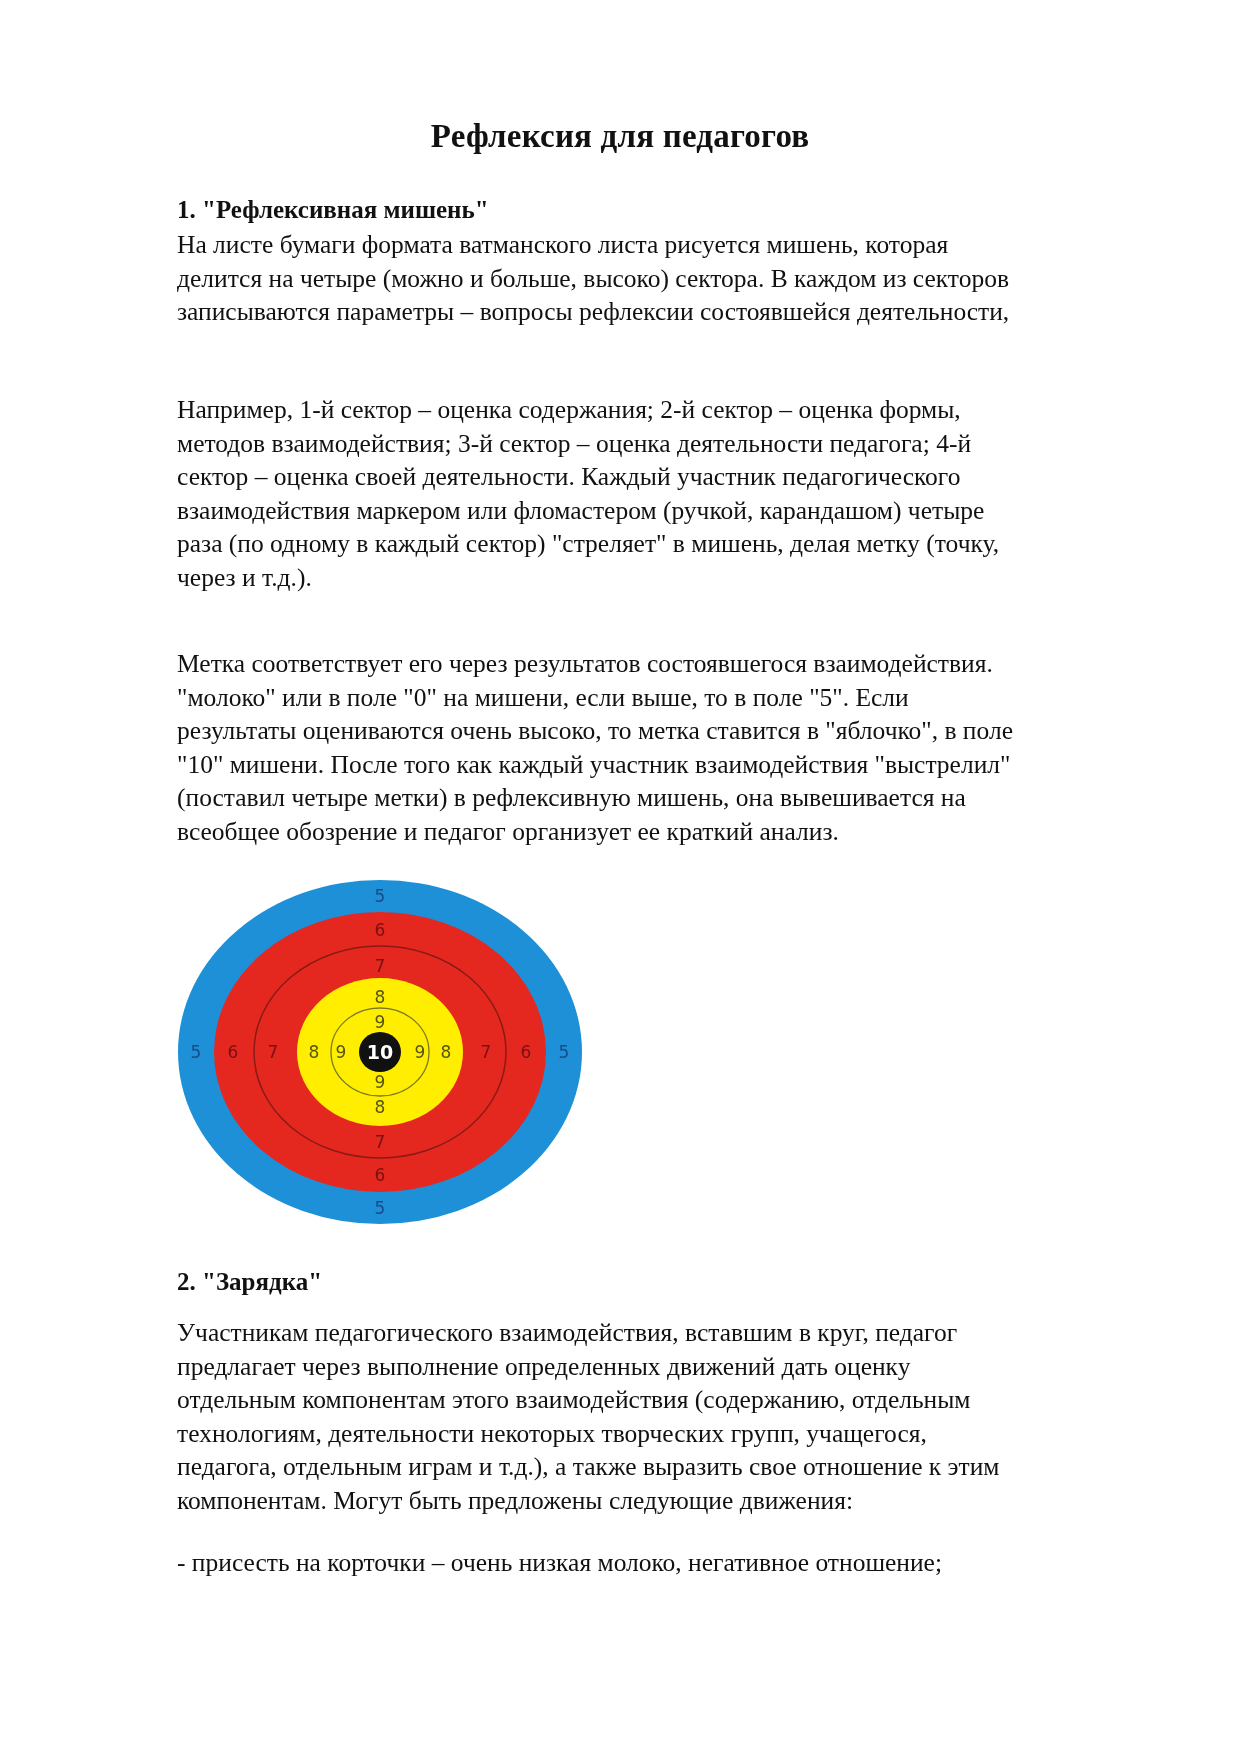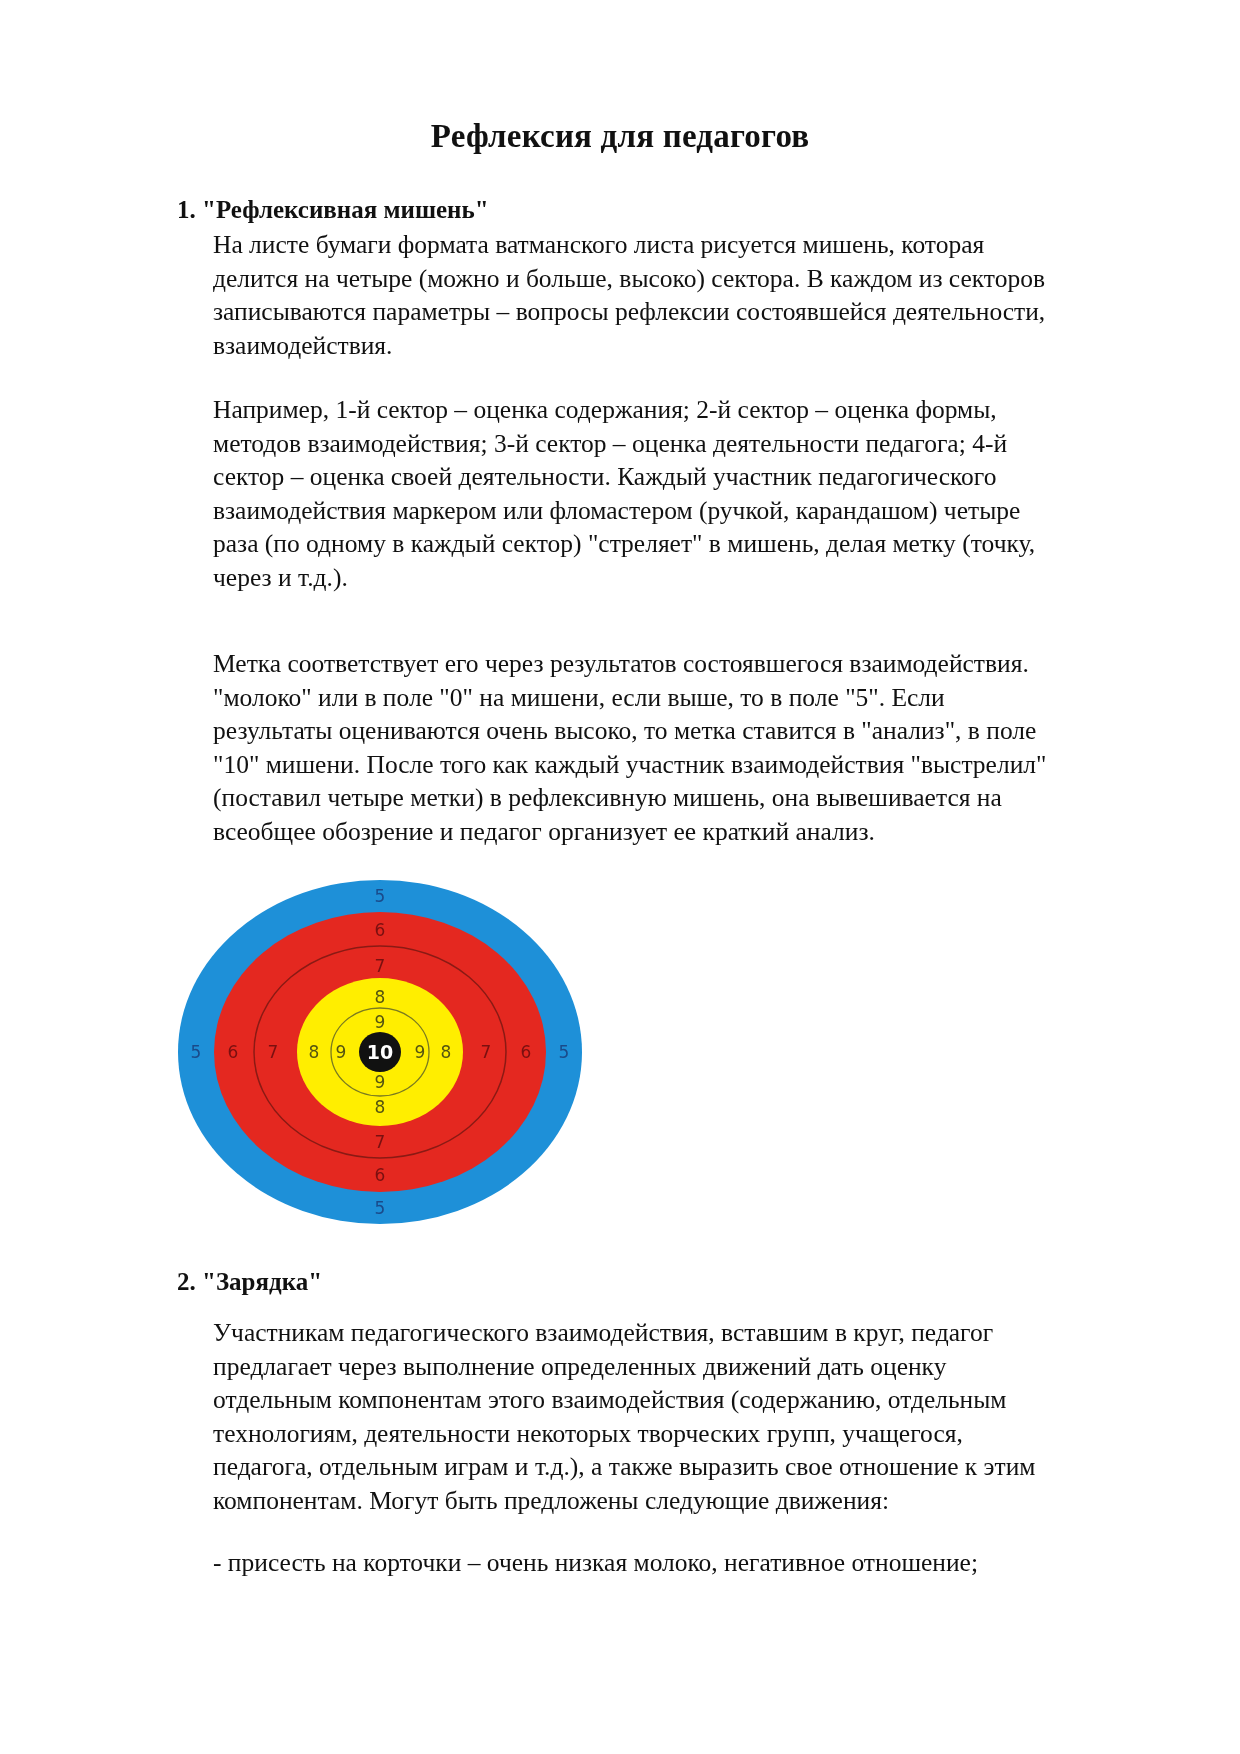--- a/index.html
+++ b/index.html
@@ -1,54 +1,53 @@
 <!DOCTYPE html>
 <html><head>
 <meta charset="utf-8">
 <style>
   html, body { margin: 0; padding: 0; background: #ffffff; }
   body { width: 1240px; height: 1754px; position: relative; overflow: hidden; font-family: "Liberation Serif", "DejaVu Serif", serif; color: #111; }
   .page { position: absolute; left: 0; top: 0; width: 1240px; height: 1391px; background: #fff; }
   .title { position: absolute; left: 0; width: 1240px; top: 118px; text-align: center; font-weight: bold; font-size: 33px; letter-spacing: 0.2px; }
   .h2 { position: absolute; left: 177px; font-weight: bold; font-size: 25px; }
   .para { position: absolute; left: 177px; width: 980px; font-size: 25.5px; line-height: 33.6px; }
-  .line { display: block; white-space: nowrap; margin-left: 36px; }
+  .line { display: block; white-space: nowrap; }
   .target { position: absolute; left: 178px; top: 880px; width: 405px; height: 350px; }
   .target svg { display: block; }
   .ring-num { font-family: "DejaVu Sans", sans-serif; font-size: 17px; text-anchor: middle; dominant-baseline: central; }
 </style>
 </head>
 <body>
 
 <div class="page">
 
   <div class="title">Рефлексия для педагогов</div>
 
   <div class="h2" style="top:196px;">1. "Рефлексивная мишень"</div>
 
   <div class="para" style="top:228px;">
     <span class="line">На листе бумаги формата ватманского листа рисуется мишень, которая</span>
     <span class="line">делится на четыре (можно и больше, высоко) сектора. В каждом из секторов</span>
     <span class="line">записываются параметры – вопросы рефлексии состоявшейся деятельности,</span>
-    <span class="line">взаимодействия.</span>
   </div>
 
   <div class="para" style="top:393px;">
     <span class="line">Например, 1-й сектор – оценка содержания; 2-й сектор – оценка формы,</span>
     <span class="line">методов взаимодействия; 3-й сектор – оценка деятельности педагога; 4-й</span>
     <span class="line">сектор – оценка своей деятельности. Каждый участник педагогического</span>
     <span class="line">взаимодействия маркером или фломастером (ручкой, карандашом) четыре</span>
     <span class="line">раза (по одному в каждый сектор) "стреляет" в мишень, делая метку (точку,</span>
     <span class="line">через и т.д.).</span>
   </div>
 
   <div class="para" style="top:647px;">
     <span class="line">Метка соответствует его через результатов состоявшегося взаимодействия.</span>
     <span class="line">"молоко" или в поле "0" на мишени, если выше, то в поле "5". Если</span>
-    <span class="line">результаты оцениваются очень высоко, то метка ставится в "анализ", в поле</span>
+    <span class="line">результаты оцениваются очень высоко, то метка ставится в "яблочко", в поле</span>
     <span class="line">"10" мишени. После того как каждый участник взаимодействия "выстрелил"</span>
     <span class="line">(поставил четыре метки) в рефлексивную мишень, она вывешивается на</span>
     <span class="line">всеобщее обозрение и педагог организует ее краткий анализ.</span>
   </div>
 
   <div class="target">
     <svg width="405" height="350" viewBox="0 0 405 350">
 
       <ellipse cx="202" cy="172" rx="202" ry="172" fill="#1e90d8"></ellipse>
       <ellipse cx="202" cy="172" rx="166" ry="140" fill="#e42820"></ellipse>

